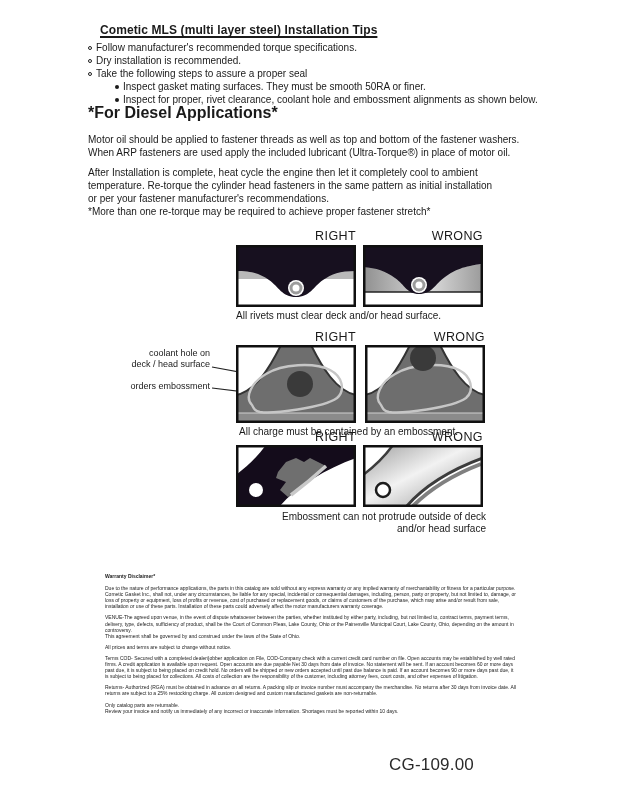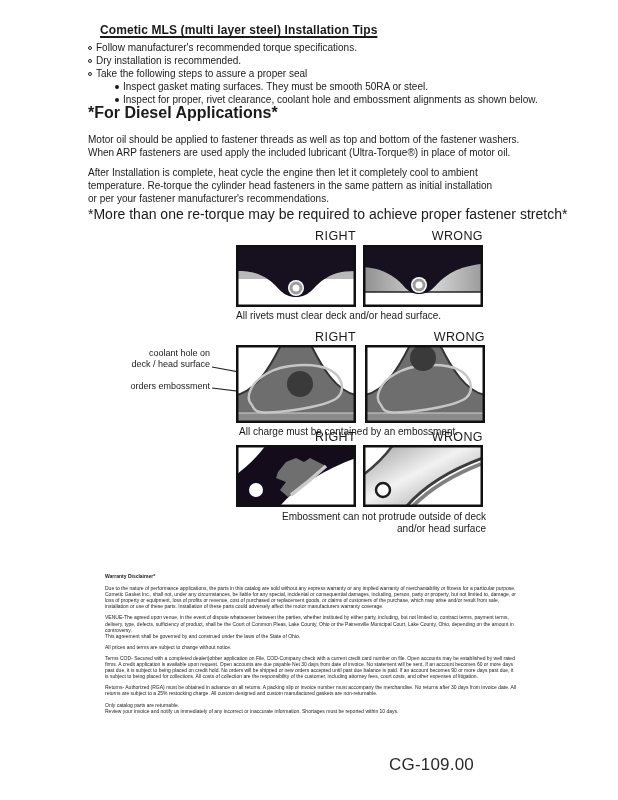--- a/index.html
+++ b/index.html
@@ -19,21 +19,21 @@
   .bullets { left:88px; top:42px; font-size:10px; }
   .b-row { display:flex; align-items:flex-start; height:13px; }
   .b-row.sub { padding-left:27px; }
   .o-marker { flex:0 0 auto; width:4px; height:4px; border:1px solid #222; border-radius:50%; margin:3.5px 4px 0 0; }
   .f-marker { flex:0 0 auto; width:4px; height:4px; background:#1a1a1a; border-radius:50%; margin:3.5px 4px 0 0; }
 
   .sect-head { left:88px; top:104px; font-size:16px; font-weight:bold; }
   .para { left:88px; font-size:10px; line-height:13px; width:445px; }
   .p1 { top:133px; }
   .p2 { top:166px; }
-  .note { left:88px; top:206px; font-size:14px; }
+  .note { left:88px; top:206px; font-size:10px; }
 
   .fig-label { width:120px; text-align:right; font-size:12.5px; font-weight:500; letter-spacing:.4px; }
   .diagram { width:120px; }
   .diagram svg { display:block; width:100%; height:auto; }
   .caption { font-size:10px; line-height:11.5px;text-align:right; }
 
   .side-label { left:95px; width:115px; text-align:right; font-size:9px; line-height:10.5px; }
 
   .warranty { left:105px; top:573px; width:413px; font-size:5px; line-height:6.1px; color:#222; }
   .warranty .w-head { font-weight:bold; margin-bottom:6px; }
@@ -57,21 +57,21 @@
     <div class="b-row">
       <span class="o-marker"></span>
       <span>Dry installation is recommended.</span>
     </div>
     <div class="b-row">
       <span class="o-marker"></span>
       <span>Take the following steps to assure a proper seal</span>
     </div>
     <div class="b-row sub">
       <span class="f-marker"></span>
-      <span>Inspect gasket mating surfaces.  They must be smooth 50RA or steel.</span>
+      <span>Inspect gasket mating surfaces.  They must be smooth 50RA or finer.</span>
     </div>
     <div class="b-row sub">
       <span class="f-marker"></span>
       <span>Inspect for proper, rivet clearance, coolant hole and embossment alignments as shown below.</span>
     </div>
   </div>
 
   <h2 class="abs sect-head">*For Diesel Applications*</h2>
 
   <div class="abs para p1">

